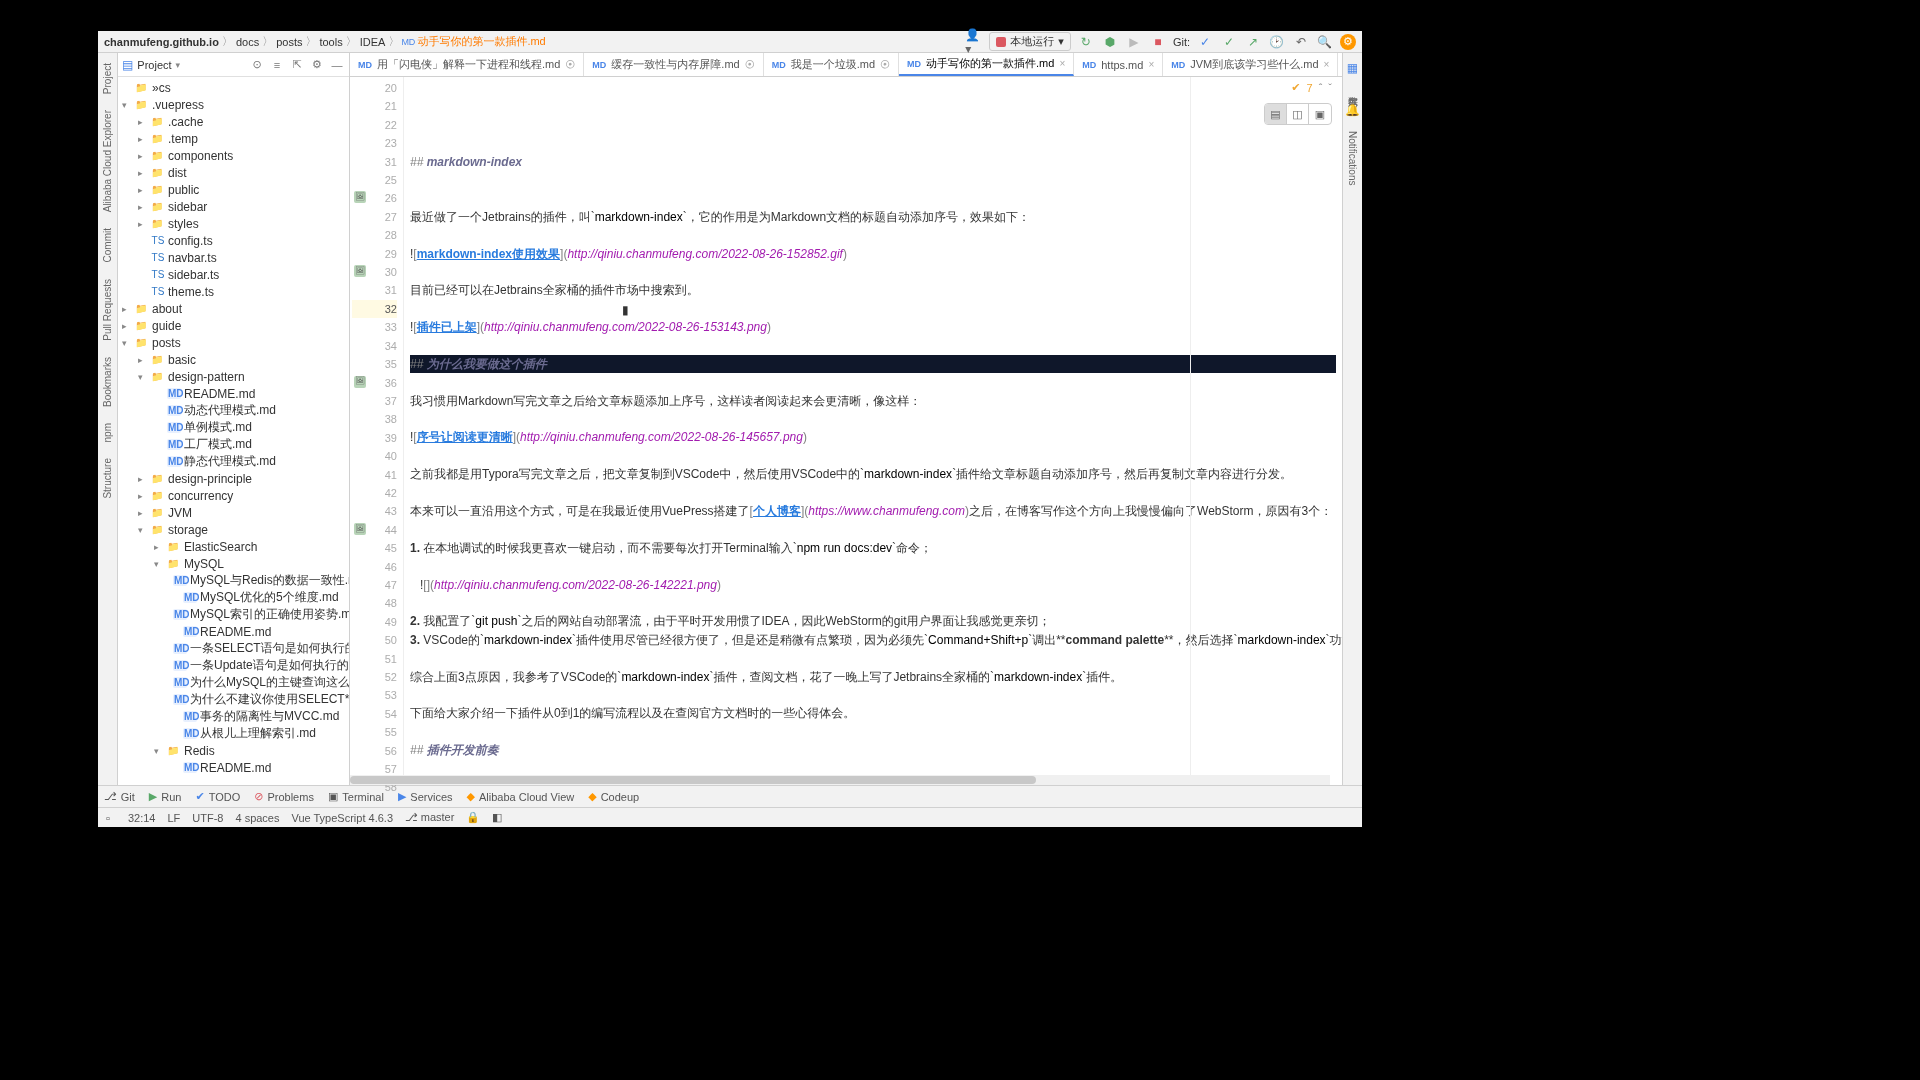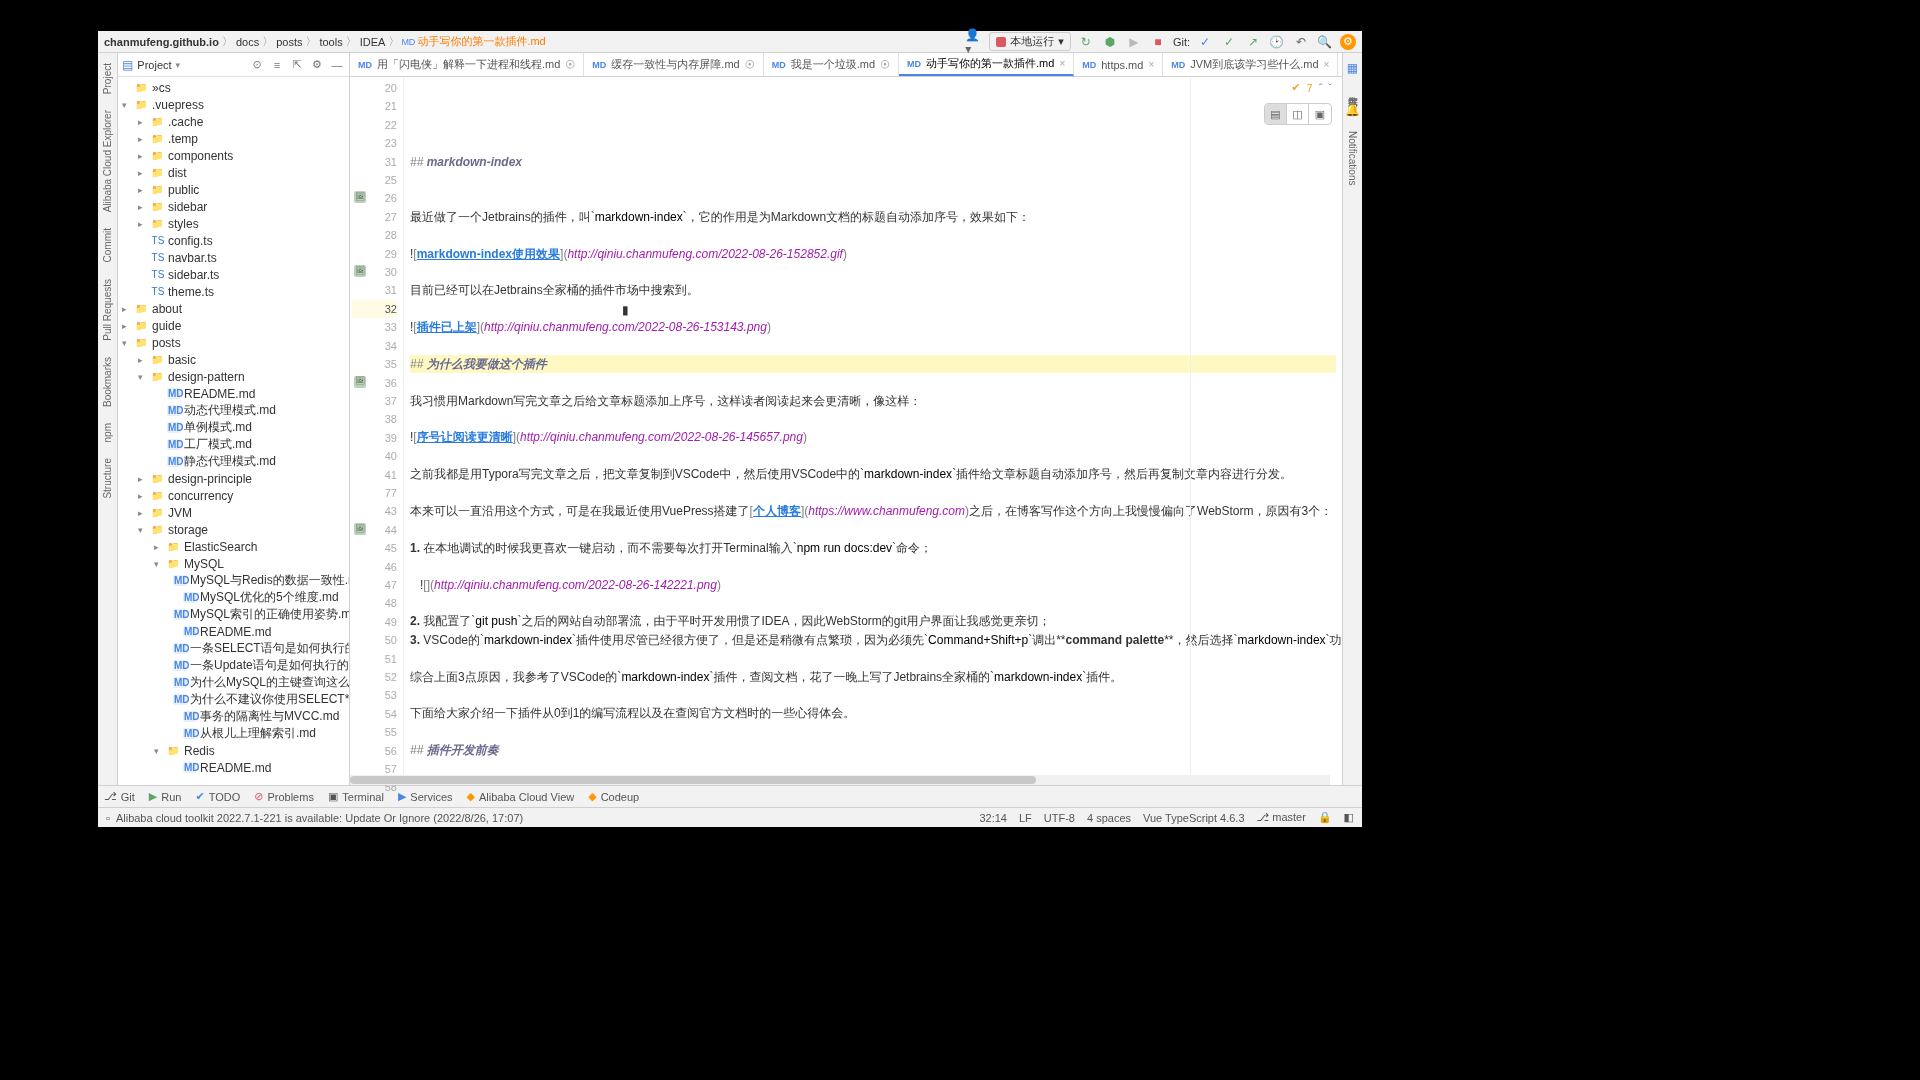--- a/index.html
+++ b/index.html
@@ -39,21 +39,21 @@
 .tab.active { background: #fff; border-bottom: 2px solid #4a86e8; color: #000; }
 .tab .x { color: #aaa; font-size: 10px; }
 .tab .ico-md { color: #4a86e8; font-size: 9px; font-weight: bold; }
 .editor-body { flex: 1; display: flex; position: relative; min-height: 0; }
 .gutter { width: 54px; background: #fff; border-right: 1px solid #eee; text-align: right; padding: 2px 6px 2px 2px; font-family: "JetBrains Mono", Menlo, monospace; font-size: 11px; color: #adadad; line-height: 18.4px; user-select: none; position: relative; }
 .gutter-line { position: relative; }
 .gutter-icon { position: absolute; left: 2px; top: 2px; width: 12px; height: 12px; background: #b8d4b8; border-radius: 2px; font-size: 8px; color: #555; display: flex; align-items: center; justify-content: center;}
 .gutter-line.curr { background: #fffae3; color: #555; }
 .code { flex: 1; font-family: "JetBrains Mono", Menlo, monospace; font-size: 12px; line-height: 18.4px; padding: 2px 6px; overflow: hidden; white-space: pre; color: #333; position: relative; }
 .code .ln { height: 18.4px; }
-.code .ln.curr { background: #fef9c3; }
+.code .ln.curr { background: #0f172a; }
 .md-h { color: #808080; font-style: italic; }
 .md-ht { color: #6a6a8f; font-style: italic; font-weight: bold;}
 .md-code { color: #000; }
 .md-link-t { color: #287bde; text-decoration: underline; font-weight: bold; }
 .md-link-u { color: #a21caf; font-style: italic;}
 .md-bang { color: #333; }
 .md-br { color: #808080;}
 .md-bold { color: #333; font-weight: bold;}
 .cursor-mark { position: absolute; }
 .ed-overlay { position: absolute; top: 4px; right: 10px; display: flex; gap: 6px; align-items: center; }
@@ -401,21 +401,21 @@
             <div class="gutter-line curr">32</div>
             <div class="gutter-line">33</div>
             <div class="gutter-line">34</div>
             <div class="gutter-line">35</div>
             <div class="gutter-line">36<span class="gutter-icon">🖼</span></div>
             <div class="gutter-line">37</div>
             <div class="gutter-line">38</div>
             <div class="gutter-line">39</div>
             <div class="gutter-line">40</div>
             <div class="gutter-line">41</div>
-            <div class="gutter-line">77</div>
+            <div class="gutter-line">42</div>
             <div class="gutter-line">43</div>
             <div class="gutter-line">44<span class="gutter-icon">🖼</span></div>
             <div class="gutter-line">45</div>
             <div class="gutter-line">46</div>
             <div class="gutter-line">47</div>
             <div class="gutter-line">48</div>
             <div class="gutter-line">49</div>
             <div class="gutter-line">50</div>
             <div class="gutter-line">51</div>
             <div class="gutter-line">52</div>
@@ -486,21 +486,20 @@
         <span>Alibaba Cloud View</span>
       </span>
     <span class="bb-item">
         <span style="color:#ff9800">◆</span>
         <span>Codeup</span>
       </span>
   </div>
 
   <div class="status-bar">
     <span style="margin-right:6px">▫</span>
-    <span class="msg">Alibaba cloud toolkit 2022.7.1-221 is available: Update Or Ignore (2022/8/26, 17:07)</span>
     <span class="st">32:14</span>
     <span class="st">LF</span>
     <span class="st">UTF-8</span>
     <span class="st">4 spaces</span>
     <span class="st">Vue TypeScript 4.6.3</span>
     <span class="st">⎇ <span>master</span></span>
     <span class="st">🔒</span>
     <span class="st">◧</span>
   </div>
 

